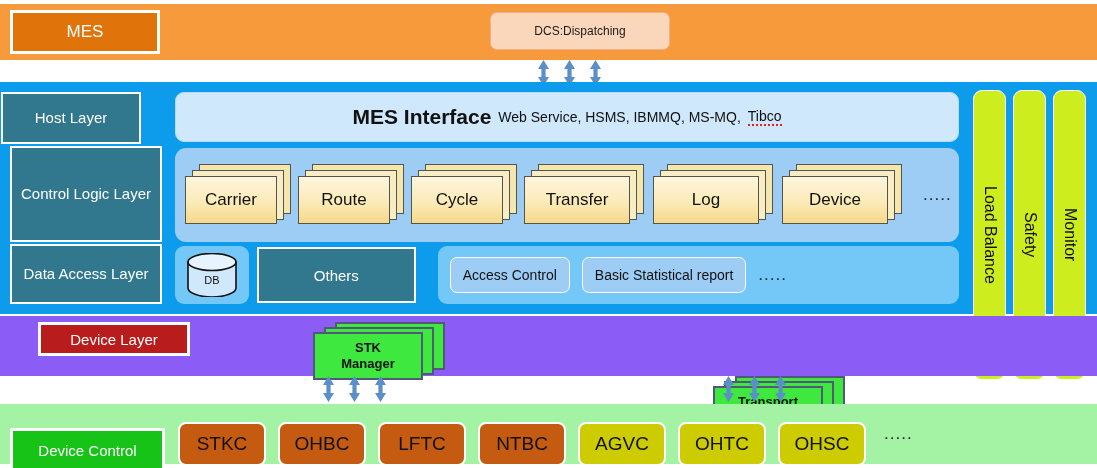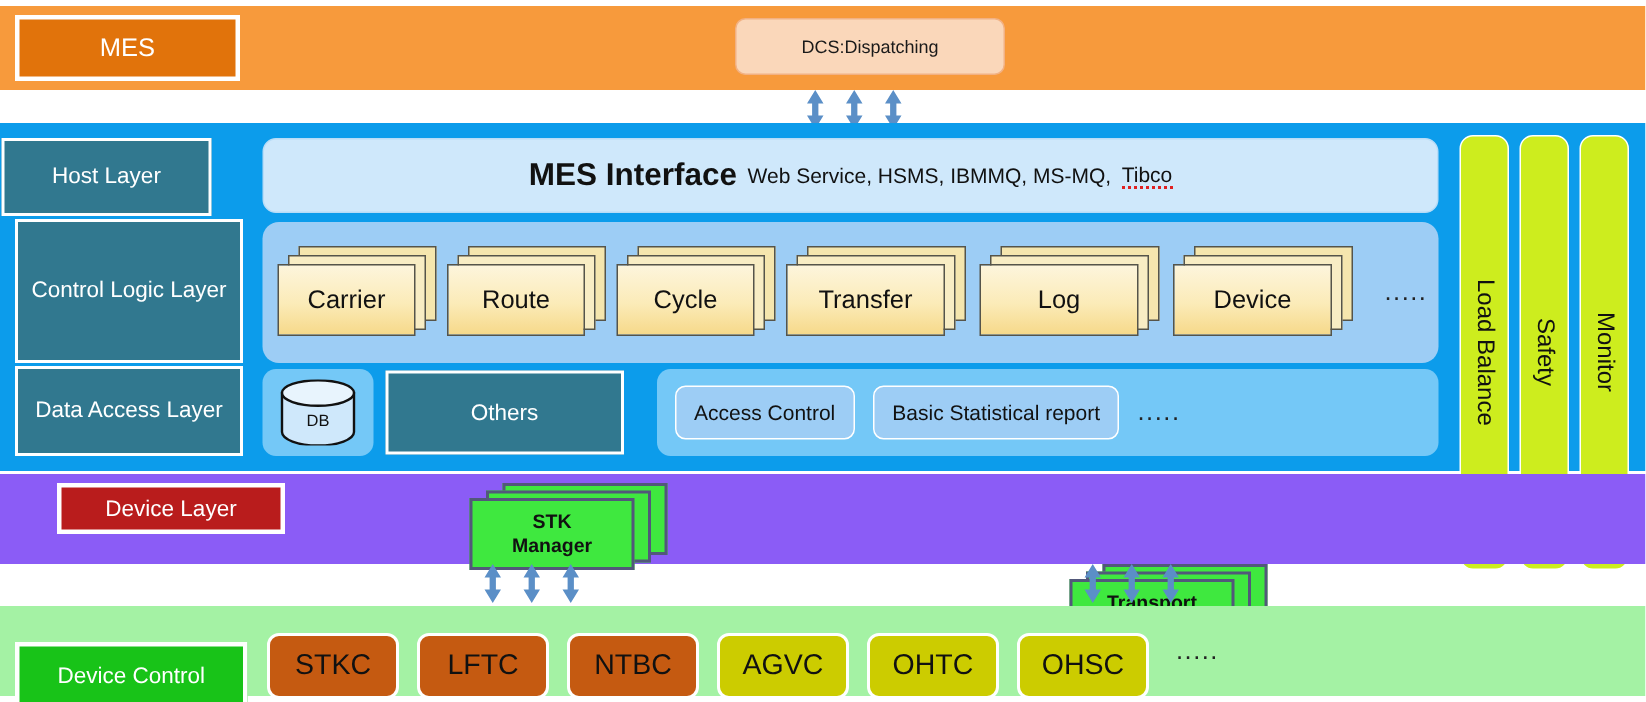--- a/index.html
+++ b/index.html
@@ -250,20 +250,23 @@
 
 <div class="abs" id="bottom-band"></div>
 <div class="abs" id="device-control-box">
   <span>Device Control</span>
 </div>
 <div class="abs" id="dev-buttons">
   <div class="dev-btn" style="background:#C55A11;">
     <span>STKC</span>
     </div>
   <div class="dev-btn" style="background:#C55A11;">
+    <span>OHBC</span>
+    </div>
+  <div class="dev-btn" style="background:#C55A11;">
     <span>LFTC</span>
     </div>
   <div class="dev-btn" style="background:#C55A11;">
     <span>NTBC</span>
     </div>
   <div class="dev-btn" style="background:#CCCC00;">
     <span>AGVC</span>
     </div>
   <div class="dev-btn" style="background:#CCCC00;">
     <span>OHTC</span>

